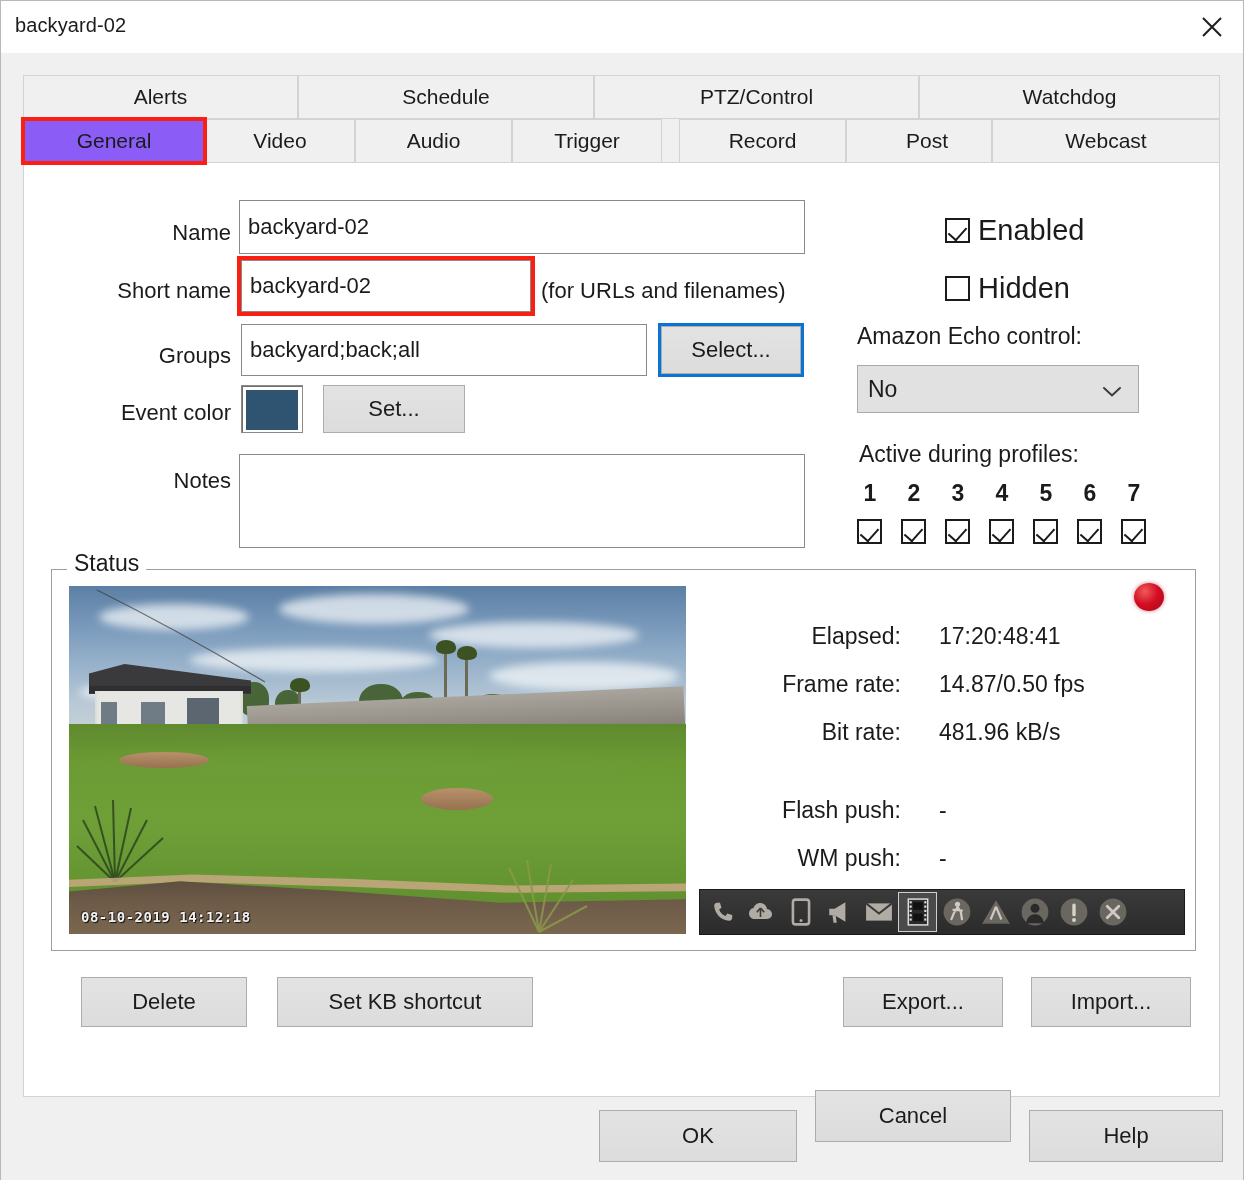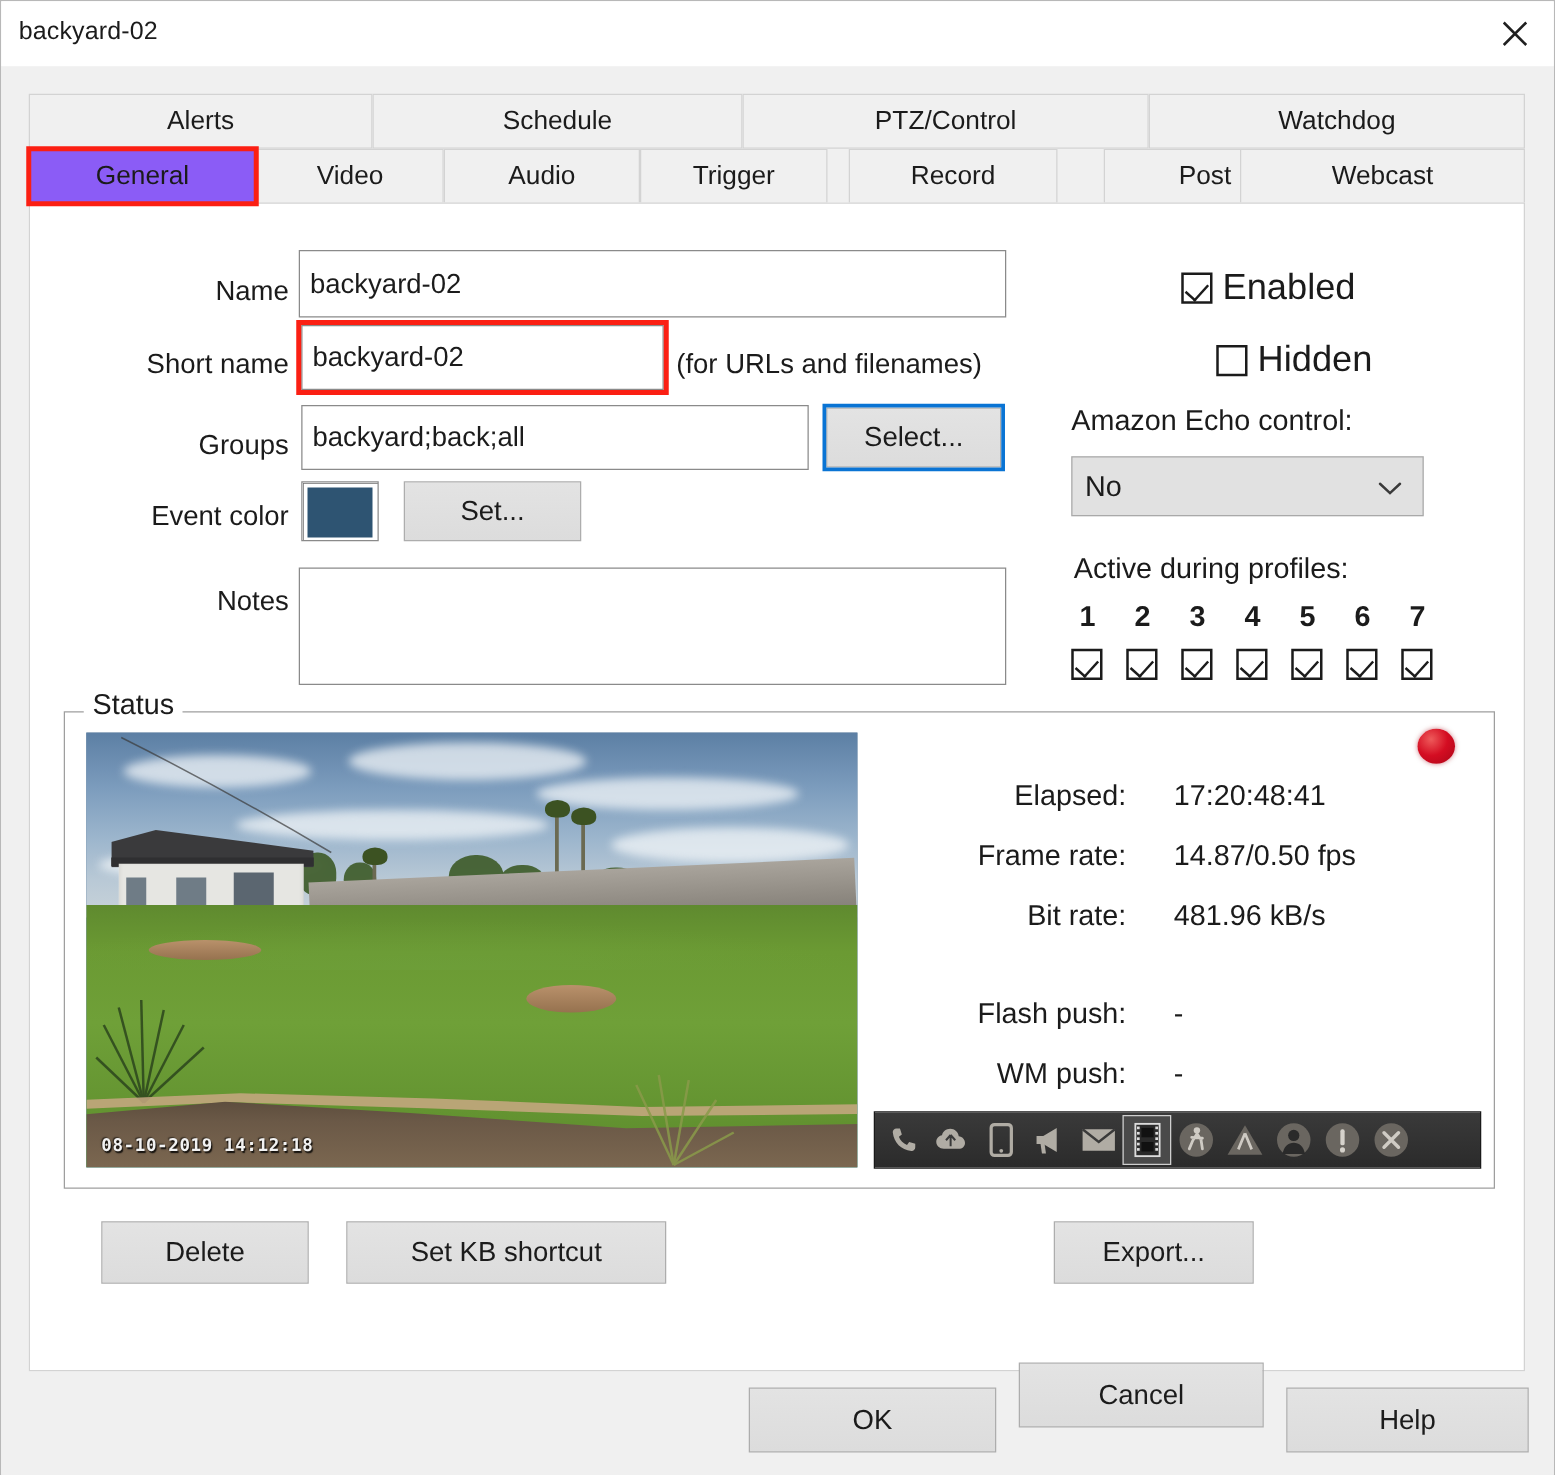--- a/index.html
+++ b/index.html
@@ -316,21 +316,21 @@
           </div>
         <div class="tab" style="left:332px;width:157px;">
             <span>Audio</span>
           </div>
         <div class="tab" style="left:489px;width:150px;">
             <span>Trigger</span>
           </div>
         <div class="tab" style="left:656px;width:167px;">
             <span>Record</span>
           </div>
-        <div class="tab" style="left:860px;width:146px;padding-left:16px;">
+        <div class="tab" style="left:823px;width:146px;padding-left:16px;">
             <span>Post</span>
           </div>
         <div class="tab" style="left:969px;width:228px;">
             <span>Webcast</span>
           </div>
       </div>
       <div id="tab-highlight" style="border-color: rgb(251, 31, 19);"></div>
     </div>
 
     <div id="tabpage"></div>
@@ -353,21 +353,21 @@
     </div>
     <div class="btn" style="left:322px; top:332px; width:142px; height:48px;">Set...</div>
 
     <div class="flabel" style="left:60px; top:415px; width:170px;">Notes</div>
     <div class="ftext multiline" style="left:238px; top:401px; width:566px; height:94px;"></div>
 
     <div class="cbrow" style="left:944px; top:161px;">
       <span class="cbox checked"></span>
       <span class="cblabel">Enabled</span>
     </div>
-    <div class="cbrow" style="left:972px; top:219px;">
+    <div class="cbrow" style="left:944px; top:219px;">
       <span class="cbox"></span>
       <span class="cblabel">Hidden</span>
     </div>
 
     <div class="rlabel" style="left:856px; top:270px;">Amazon Echo control:</div>
     <div id="echo-select" style="top:312px;">
       <span id="echo-select-value">No</span>
       <span id="echo-chevron">
         <svg width="20" height="12" viewBox="0 0 20 12">
           <path d="M2 2 L10 9.5 L18 2" stroke="#3a3a3a" stroke-width="2" fill="none" stroke-linecap="round"></path>
@@ -568,20 +568,21 @@
         <svg width="30" height="30" viewBox="0 0 28 28">
             <circle cx="14" cy="14" r="12.5" fill="#6a6660"></circle>
             <path d="M8.6 8.6 L19.4 19.4 M19.4 8.6 L8.6 19.4" stroke="#cfcbc4" stroke-width="2.6" fill="none" stroke-linecap="round"></path>
           </svg>
       </div>
     </div>
 
     <div class="btn" style="left:80px; top:924px; width:166px; height:50px;">Delete</div>
     <div class="btn" style="left:276px; top:924px; width:256px; height:50px;">Set KB shortcut</div>
     <div class="btn" style="left:842px; top:924px; width:160px; height:50px;">Export...</div>
+    <div class="btn" style="left:1030px; top:924px; width:160px; height:50px;">Import...</div>
 
     <div id="footer"></div>
     <div class="btn" style="left:598px; top:1057px; width:198px; height:52px;">OK</div>
     <div class="btn" style="left:814px; top:1004px; width:196px; height:52px;margin-top:33px;">Cancel</div>
     <div class="btn" style="left:1028px; top:1057px; width:194px; height:52px;">Help</div>
 
   </div>
 </div>
 
 </body></html>

